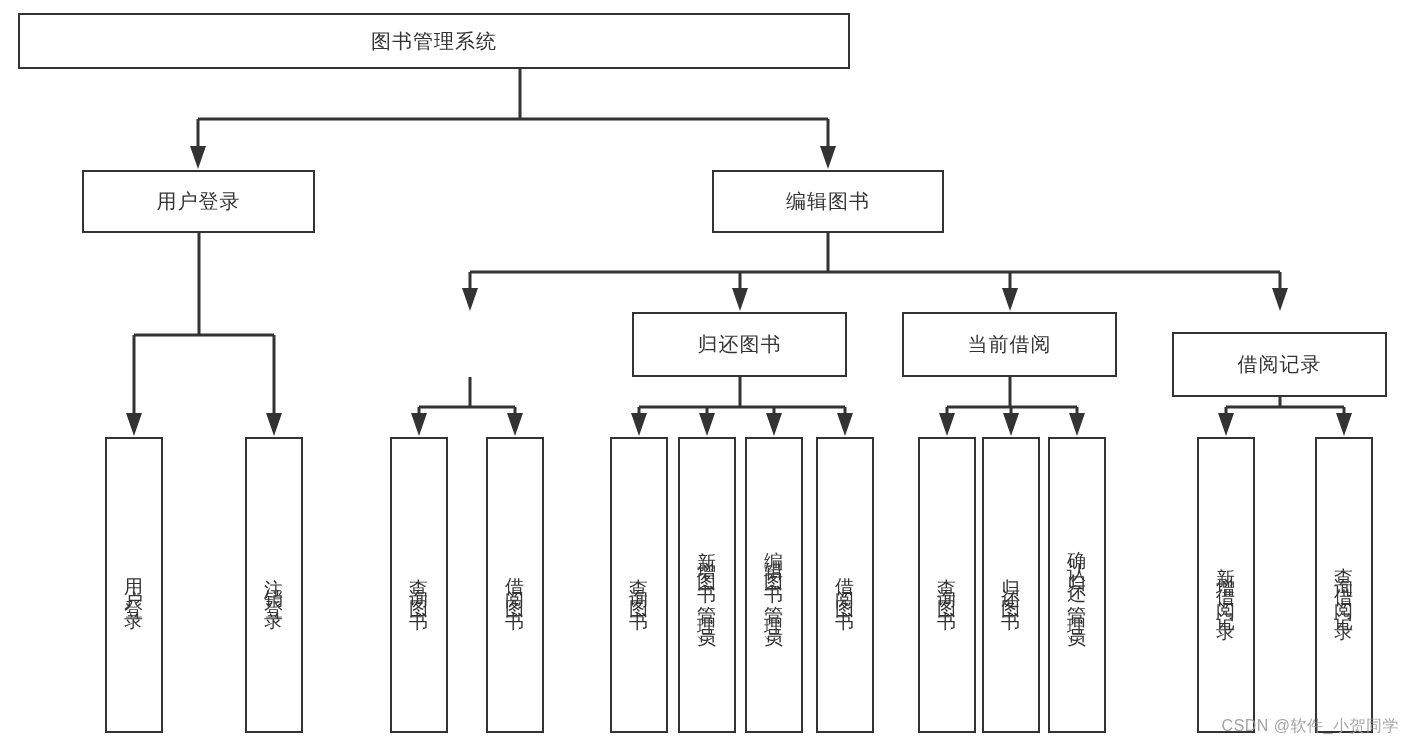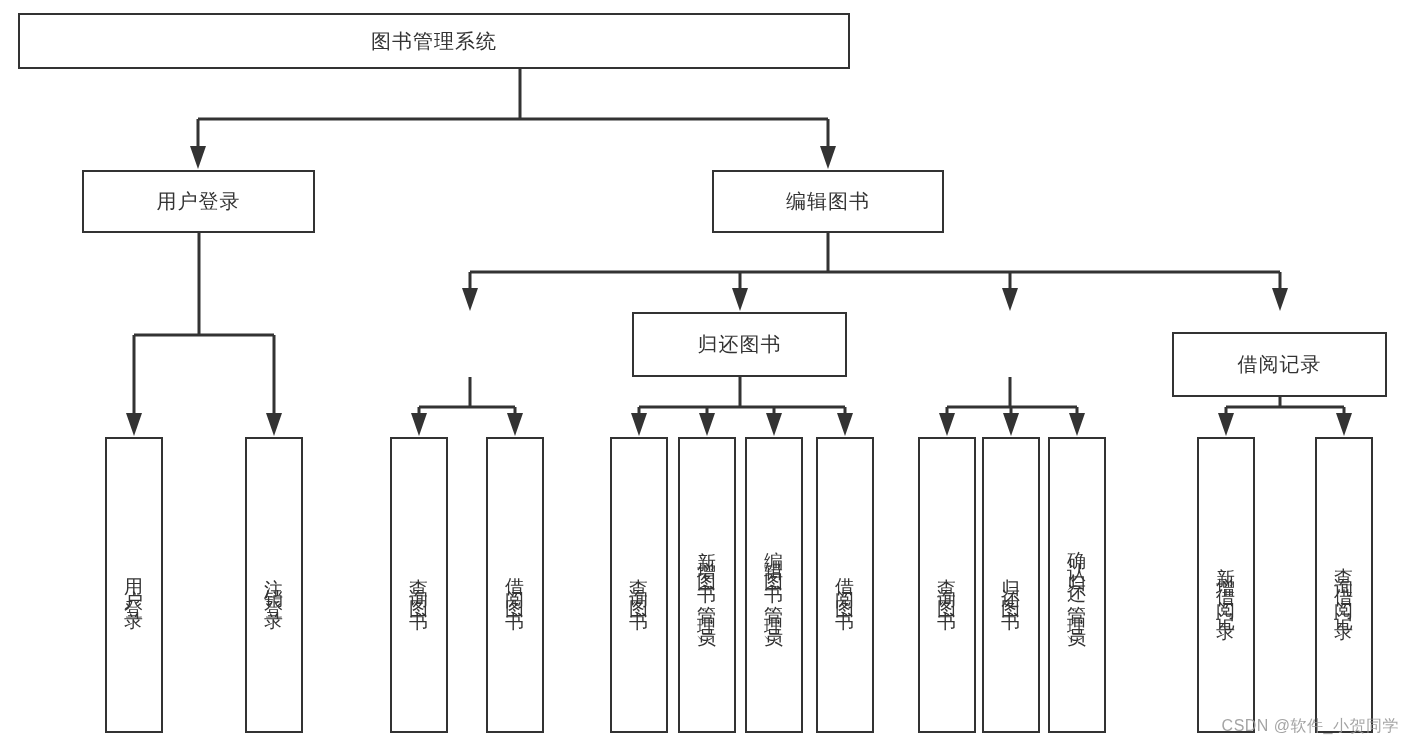--- a/index.html
+++ b/index.html
@@ -114,20 +114,23 @@
   <div class="node" style="left:82px; top:170px; width:233px; height:63px;">
     <span class="hlabel">用户登录</span>
   </div>
   <div class="node" style="left:712px; top:170px; width:232px; height:63px;">
     <span class="hlabel">编辑图书</span>
   </div>
 
   <div class="node" style="left:632px; top:312px; width:215px; height:65px;">
     <span class="hlabel">归还图书</span>
   </div>
+  <div class="node" style="left:902px; top:312px; width:215px; height:65px;">
+    <span class="hlabel">当前借阅</span>
+  </div>
   <div class="node" style="left:1172px; top:312px; width:215px; height:65px;margin-top:20px;">
     <span class="hlabel">借阅记录</span>
   </div>
 
   <div class="node leaf" style="left:105px;">
     <span class="vlabel">用户登录</span>
   </div>
   <div class="node leaf" style="left:245px;">
     <span class="vlabel">注销登录</span>
   </div>

